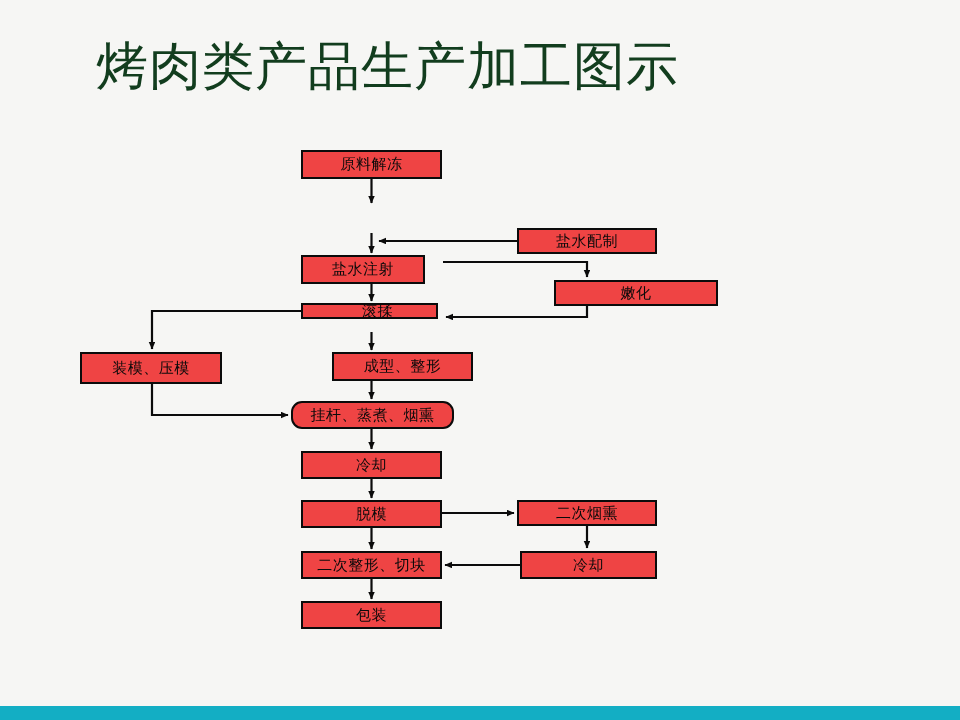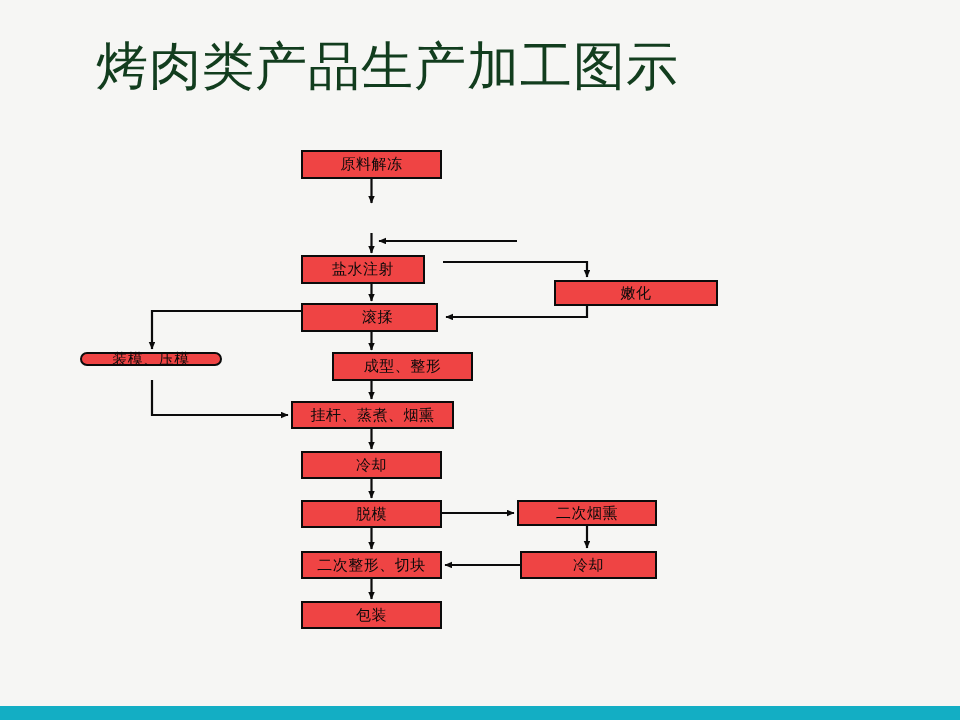--- a/index.html
+++ b/index.html
@@ -115,26 +115,27 @@
 
       <path d="M587,526 L587,548" marker-end="url(#ah)"></path>
 
       <path d="M520,565 L445,565" marker-end="url(#ah)"></path>
 
       <path d="M371.5,579 L371.5,599" marker-end="url(#ah)"></path>
     </g>
   </svg>
 
   <div class="node" style="left:301px;top:150px;width:141px;height:29px;">原料解冻</div>
+  <div class="node" style="left:517px;top:228px;width:140px;height:26px;">盐水配制</div>
   <div class="node" style="left:301px;top:255px;width:124px;height:29px;">盐水注射</div>
   <div class="node" style="left:535px;top:280px;width:164px;height:26px;margin-left:19px;">嫩化</div>
-  <div class="node" style="left:301px;top:303px;width:137px;height:29px;padding-left:16px;">滚揉</div>
-  <div class="node" style="left:80px;top:352px;width:142px;height:14px;border-radius:13px;">装模、压模</div>
+  <div class="node" style="left:301px;top:303px;width:137px;height:16px;padding-left:16px;">滚揉</div>
+  <div class="node" style="left:80px;top:352px;width:142px;height:32px;">装模、压模</div>
   <div class="node" style="left:301px;top:352px;width:141px;height:29px;margin-left:31px;">成型、整形</div>
-  <div class="node" style="left:291px;top:401px;width:163px;height:28px;">挂杆、蒸煮、烟熏</div>
+  <div class="node" style="left:291px;top:401px;width:163px;height:28px;border-radius:11px;">挂杆、蒸煮、烟熏</div>
   <div class="node" style="left:301px;top:451px;width:141px;height:28px;">冷却</div>
   <div class="node" style="left:301px;top:500px;width:141px;height:28px;">脱模</div>
   <div class="node" style="left:517px;top:500px;width:140px;height:26px;">二次烟熏</div>
   <div class="node" style="left:301px;top:551px;width:141px;height:28px;">二次整形、切块</div>
   <div class="node" style="left:520px;top:551px;width:137px;height:28px;">冷却</div>
   <div class="node" style="left:301px;top:601px;width:141px;height:28px;">包装</div>
 
   <div id="bottom-bar"></div>
 </div>
 

